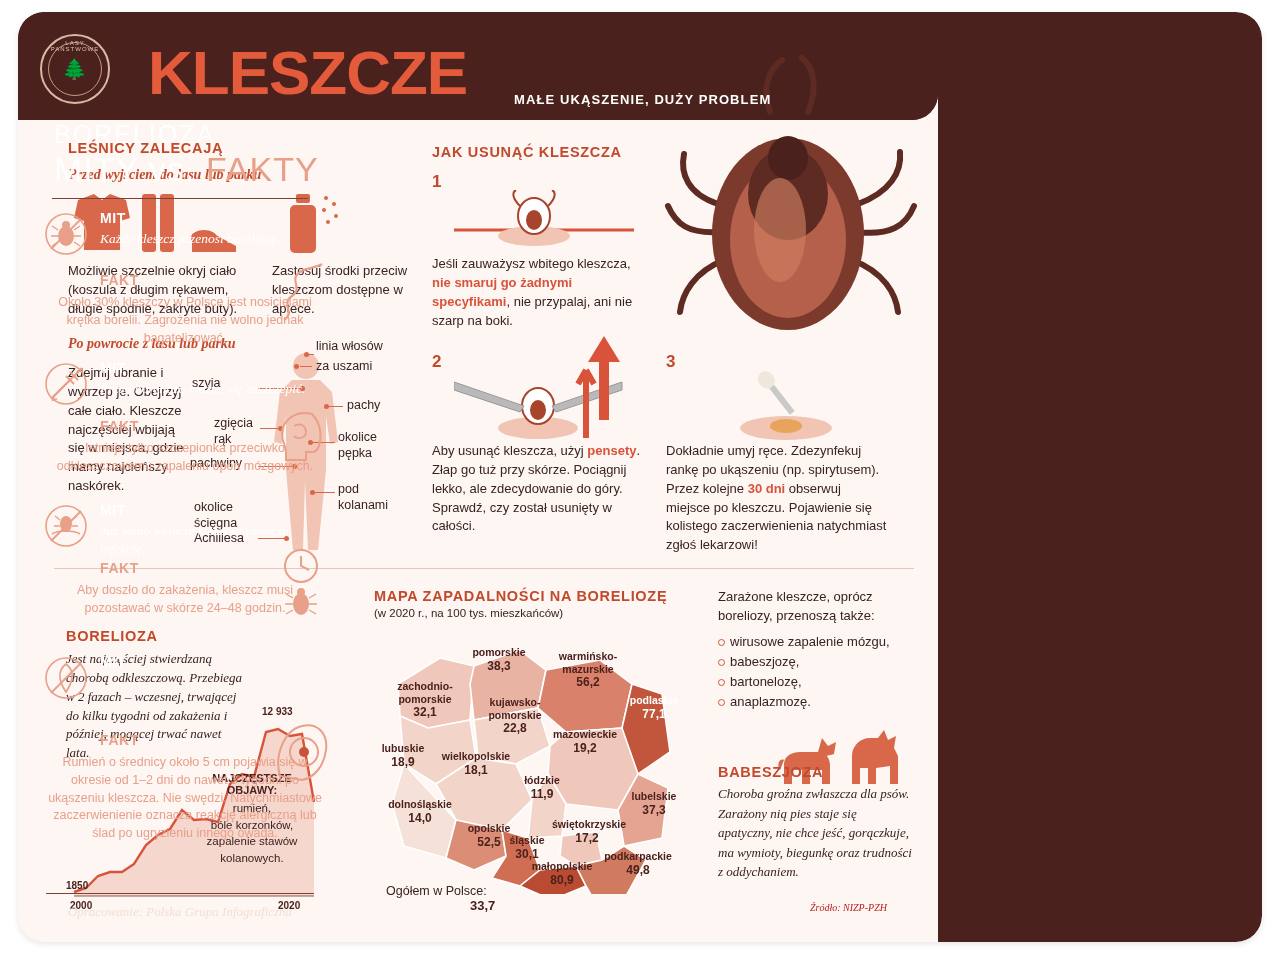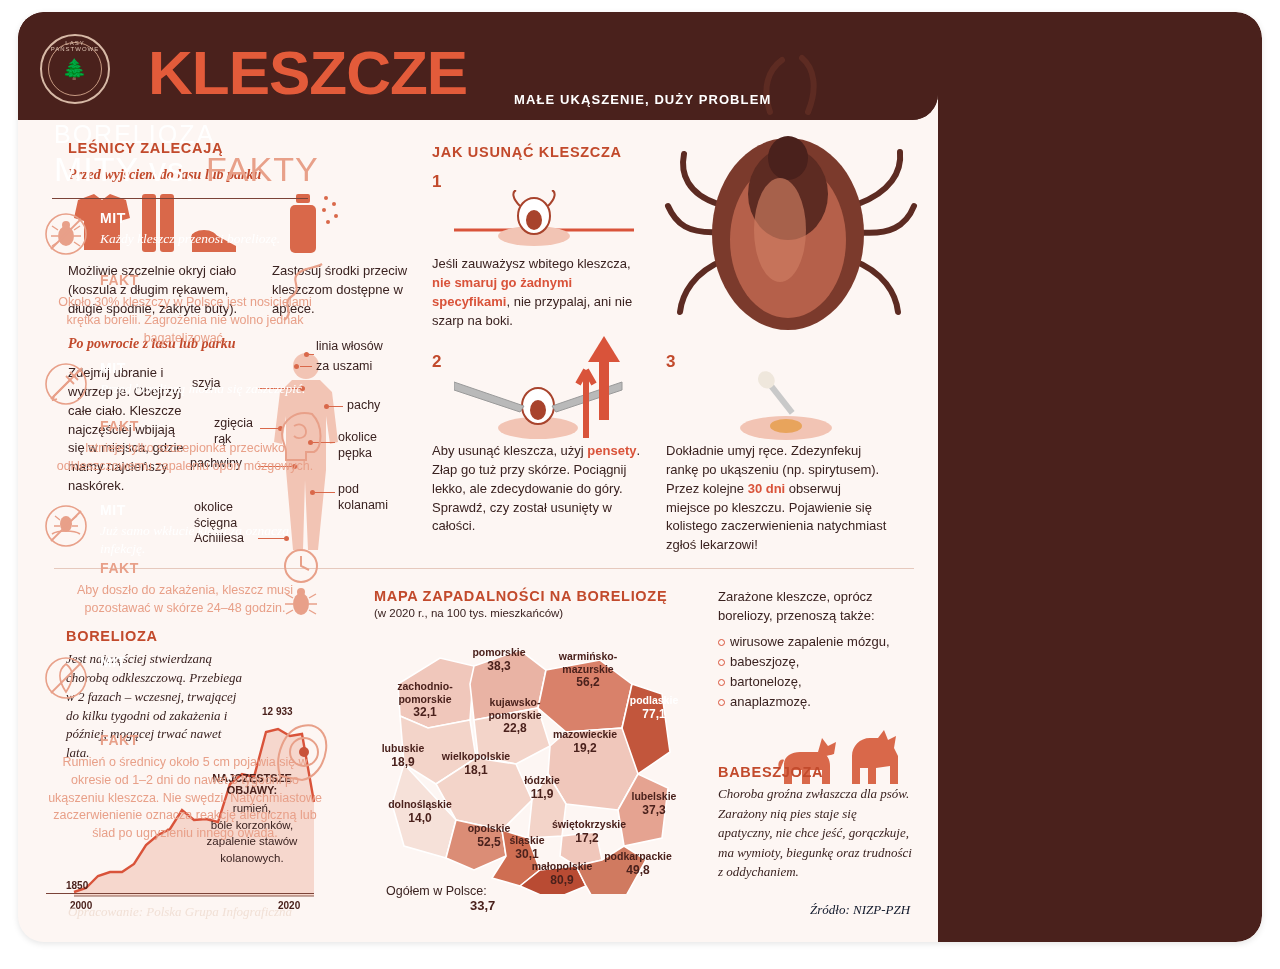--- a/index.html
+++ b/index.html
@@ -136,21 +136,21 @@
 
   
   .map-lbl{position:absolute;text-align:center;font-size:10.5px;font-weight:bold;color:#4a211c;line-height:1.2;}
   .map-val{font-size:12px;font-weight:bold;color:#4a211c;}
 
   
   .bullet{position:relative;padding-left:12px;font-size:13px;line-height:1.55;}
   .bullet:before{content:"";position:absolute;left:0;top:7px;width:5px;height:5px;border-radius:50%;border:1.5px solid #d9533a;}
 
   .src{
-    position:absolute;font-family:"Liberation Serif", serif;font-style:italic;font-size:13px;color:#0f172a;
+    position:absolute;font-family:"Liberation Serif", serif;font-style:italic;font-size:10px;color:#b91c1c;
   }
   .serif-it{font-family:"Liberation Serif", serif;font-style:italic;}
 </style>
 </head>
 <body>
 
 <div class="page">
  <div class="card">
 
   

